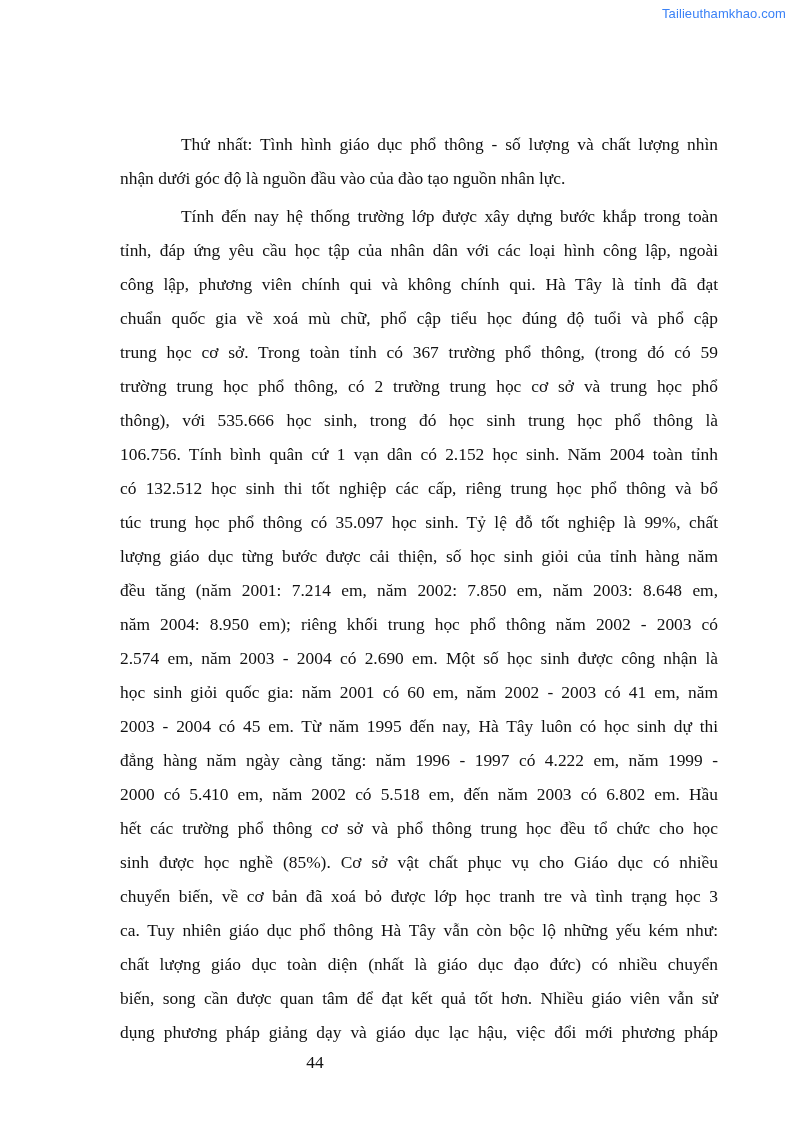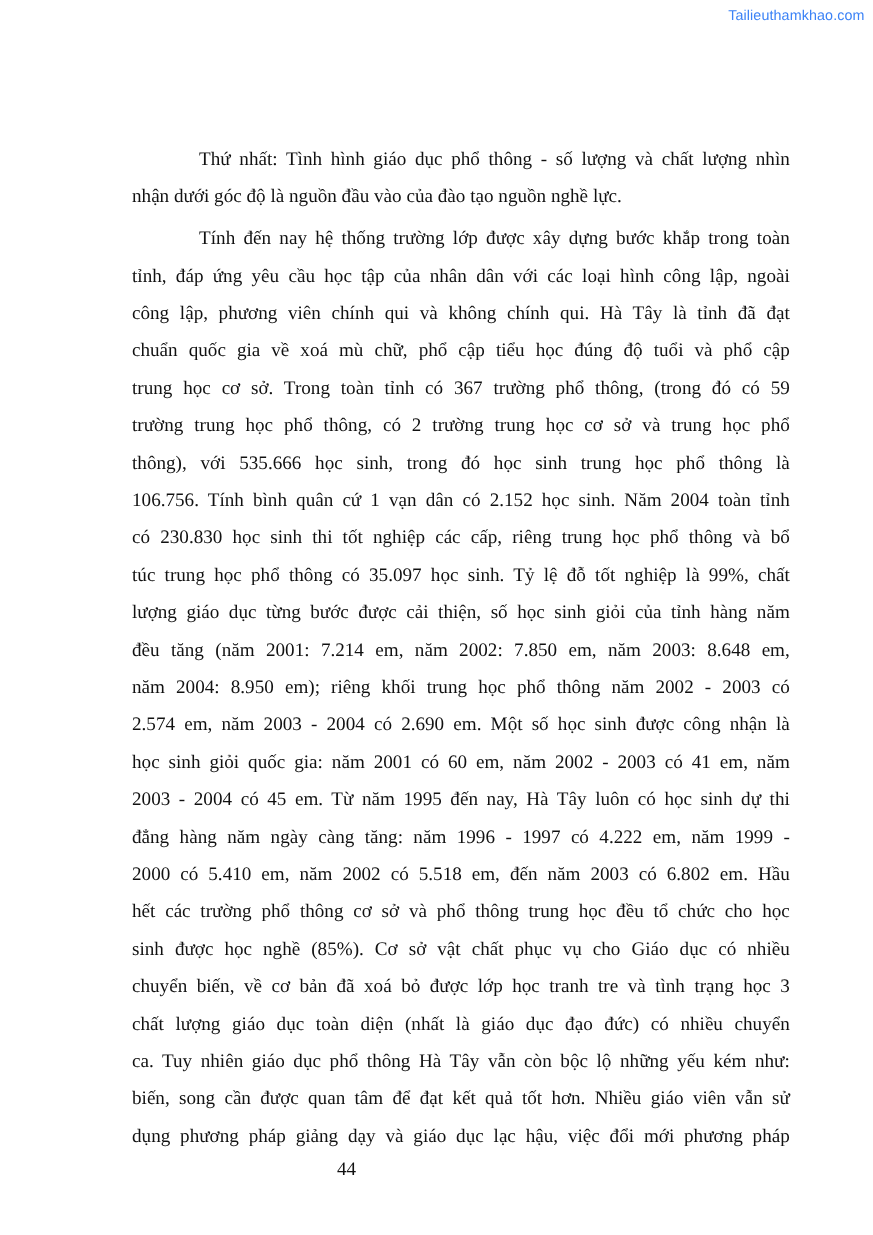--- a/index.html
+++ b/index.html
@@ -59,44 +59,44 @@
     }
   </style>
 </head>
 <body>
 
 <div class="watermark">Tailieuthamkhao.com</div>
 
 <div class="page">
 
   <div class="line indent"><span class="italic">Thứ nhất:</span><span> Tình hình giáo dục phổ thông - số lượng và chất lượng nhìn</span></div>
-  <div class="line last">nhận dưới góc độ là nguồn đầu vào của đào tạo nguồn nghề lực.</div>
+  <div class="line last">nhận dưới góc độ là nguồn đầu vào của đào tạo nguồn nhân lực.</div>
 
   <div class="gap"></div>
 
   <div class="line indent">Tính đến nay hệ thống trường lớp được xây dựng bước khắp trong toàn</div>
   <div class="line">tỉnh, đáp ứng yêu cầu học tập của nhân dân với các loại hình công lập, ngoài</div>
   <div class="line">công lập, phương viên chính qui và không chính qui. Hà Tây là tỉnh đã đạt</div>
   <div class="line">chuẩn quốc gia về xoá mù chữ, phổ cập tiểu học đúng độ tuổi và phổ cập</div>
   <div class="line">trung học cơ sở. Trong toàn tỉnh có 367 trường phổ thông, (trong đó có 59</div>
   <div class="line">trường trung học phổ thông, có 2 trường trung học cơ sở và trung học phổ</div>
   <div class="line">thông), với 535.666 học sinh, trong đó học sinh trung học phổ thông là</div>
   <div class="line">106.756. Tính bình quân cứ 1 vạn dân có 2.152 học sinh. Năm 2004 toàn tỉnh</div>
-  <div class="line">có 230.830 học sinh thi tốt nghiệp các cấp, riêng trung học phổ thông và bổ</div>
+  <div class="line">có 132.512 học sinh thi tốt nghiệp các cấp, riêng trung học phổ thông và bổ</div>
   <div class="line">túc trung học phổ thông có 35.097 học sinh. Tỷ lệ đỗ tốt nghiệp là 99%, chất</div>
   <div class="line">lượng giáo dục từng bước được cải thiện, số học sinh giỏi của tỉnh hàng năm</div>
   <div class="line">đều tăng (năm 2001: 7.214 em, năm 2002: 7.850 em, năm 2003: 8.648 em,</div>
   <div class="line">năm 2004: 8.950 em); riêng khối trung học phổ thông năm 2002 - 2003 có</div>
   <div class="line">2.574 em, năm 2003 - 2004 có 2.690 em. Một số học sinh được công nhận là</div>
   <div class="line">học sinh giỏi quốc gia: năm 2001 có 60 em, năm 2002 - 2003 có 41 em, năm</div>
   <div class="line">2003 - 2004 có 45 em. Từ năm 1995 đến nay, Hà Tây luôn có học sinh dự thi</div>
   <div class="line">đẳng hàng năm ngày càng tăng: năm 1996 - 1997 có 4.222 em, năm 1999 -</div>
   <div class="line">2000 có 5.410 em, năm 2002 có 5.518 em, đến năm 2003 có 6.802 em. Hầu</div>
   <div class="line">hết các trường phổ thông cơ sở và phổ thông trung học đều tổ chức cho học</div>
   <div class="line">sinh được học nghề (85%). Cơ sở vật chất phục vụ cho Giáo dục có nhiều</div>
   <div class="line">chuyển biến, về cơ bản đã xoá bỏ được lớp học tranh tre và tình trạng học 3</div>
+  <div class="line">ca. Tuy nhiên giáo dục phổ thông Hà Tây vẫn còn bộc lộ những yếu kém như:</div>
   <div class="line">chất lượng giáo dục toàn diện (nhất là giáo dục đạo đức) có nhiều chuyển</div>
-  <div class="line">ca. Tuy nhiên giáo dục phổ thông Hà Tây vẫn còn bộc lộ những yếu kém như:</div>
   <div class="line">biến, song cần được quan tâm để đạt kết quả tốt hơn. Nhiều giáo viên vẫn sử</div>
   <div class="line">dụng phương pháp giảng dạy và giáo dục lạc hậu, việc đổi mới phương pháp</div>
 </div>
 
 <div class="page-number">44</div>
 
 </body></html>

